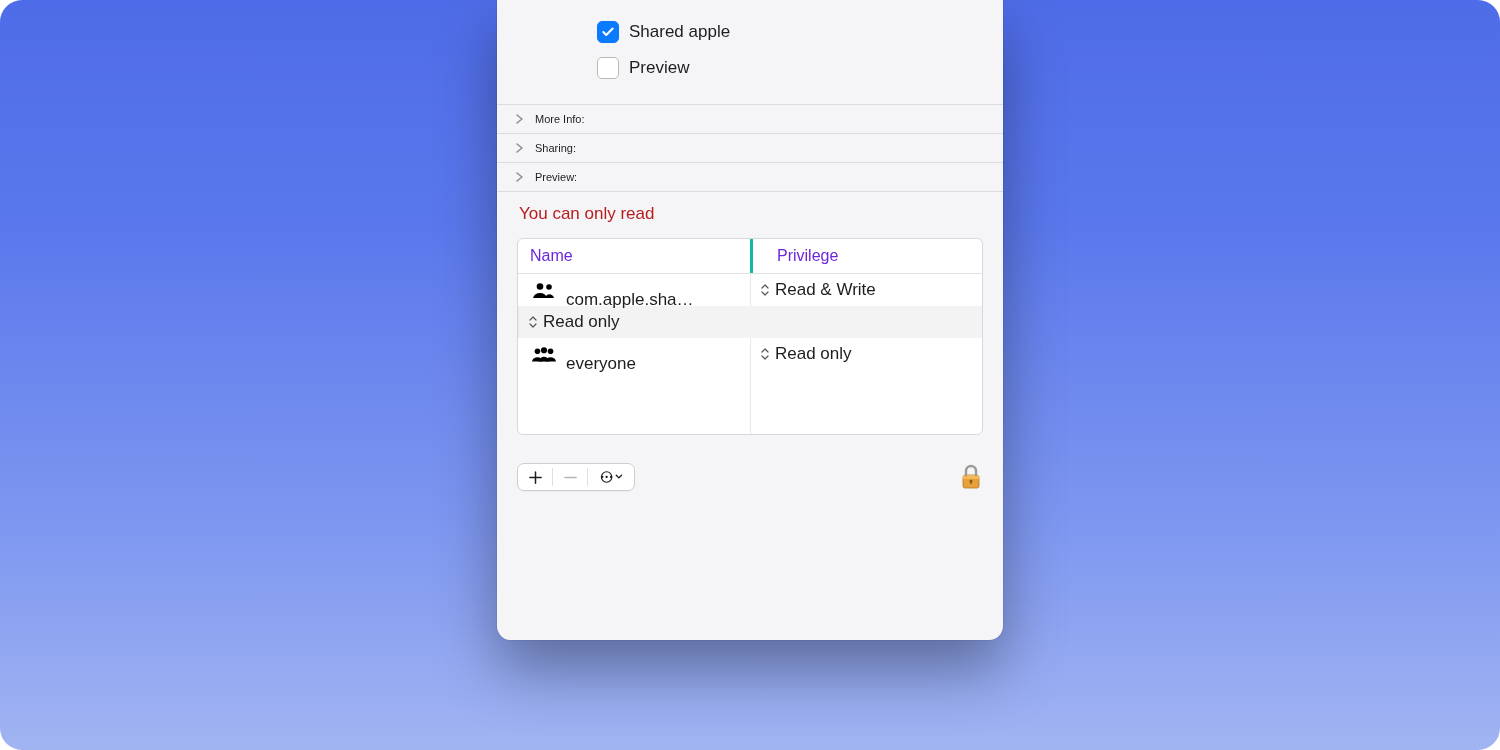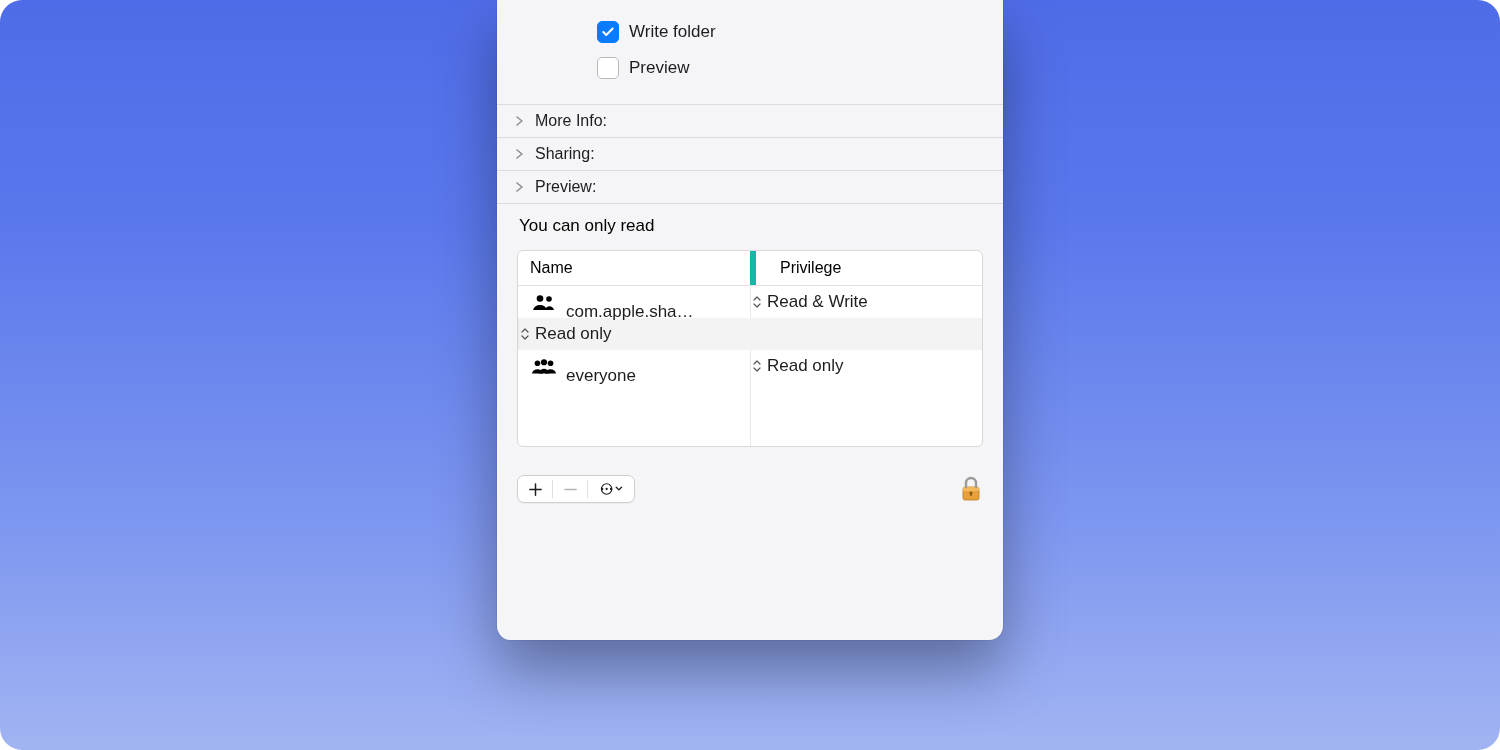--- a/index.html
+++ b/index.html
@@ -57,59 +57,59 @@
   .checkbox.checked svg { display: block; }
   .checkbox svg { display: none; width: 14px; height: 14px; }
   .section {
     border-bottom: 1px solid #dcdcdc;
   }
   .section-header {
     display: flex;
     align-items: center;
     gap: 8px;
     padding: 7px 14px 7px 16px;
-    font-size: 16px;
+    font-size: 11px;
     cursor: default;
   }
   .chev {
     width: 14px; height: 14px;
     display: inline-flex;
     align-items: center;
     justify-content: center;
     color: #8e8e93;
     flex: 0 0 auto;
   }
   .perm-body {
     padding: 8px 20px 18px 20px;
   }
   .hint {
     font-size: 17px;
-    color: #000000;
+    color: #b91c1c;
     margin: 4px 0 14px 2px;
   }
   .perm-table {
     border: 1px solid #d8d8d8;
     border-radius: 6px;
     background: #fff;
     overflow: hidden;
   }
   .perm-head, .perm-row {
     display: grid;
     grid-template-columns: 232px 1fr;
   }
   .perm-head {
     font-size: 16px;
-    color: #000000;
+    color: #6d28d9;
     border-bottom: 1px solid #e1e1e1;
   }
   .perm-head > div {
     padding: 8px 12px;
   }
   .perm-head > div + div {
-    border-left: 6px solid #14b8a6;
+    border-left: 3px solid #14b8a6;
     padding-left: 24px;
   }
   .perm-rows .perm-row:nth-child(even) { background: #f3f3f3; }
   .perm-row {
     height: 32px;
     align-items: center;
   }
   .perm-row .name-cell {
     display: flex;
     align-items: center;
@@ -127,21 +127,21 @@
   }
   .name-cell .label {
     overflow: hidden;
     text-overflow: ellipsis;
     margin-top: 20px;
   }
   .priv-cell {
     display: flex;
     align-items: center;
     gap: 4px;
-    padding-left: 0;
+    padding-left: 8px;
     border-left: 1px solid #e8e8e8;
     height: 100%;
   }
   .stepper {
     width: 12px; height: 16px;
     display: inline-flex;
     flex-direction: column;
     align-items: center;
     justify-content: center;
     color: #6e6e73;
@@ -190,21 +190,21 @@
 <div class="stage">
   <div class="panel">
 
     <div class="checks">
       <div class="check-row">
         <span class="checkbox checked">
           <svg viewBox="0 0 24 24">
               <path d="M4 12l5 5L20 6" stroke="#fff" stroke-width="3.5" fill="none" stroke-linecap="round" stroke-linejoin="round"></path>
             </svg>
         </span>
-        <span>Write folder</span>
+        <span>Shared apple</span>
       </div>
       <div class="check-row">
         <span class="checkbox">
           
         </span>
         <span>Preview</span>
       </div>
     </div>
 
     <div class="section">

